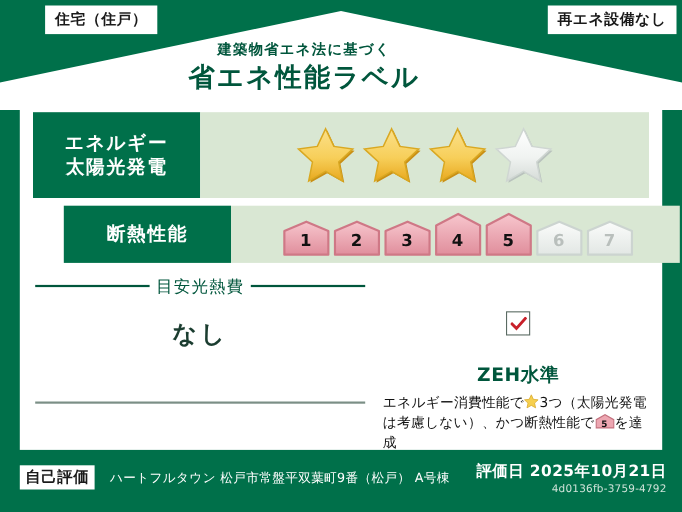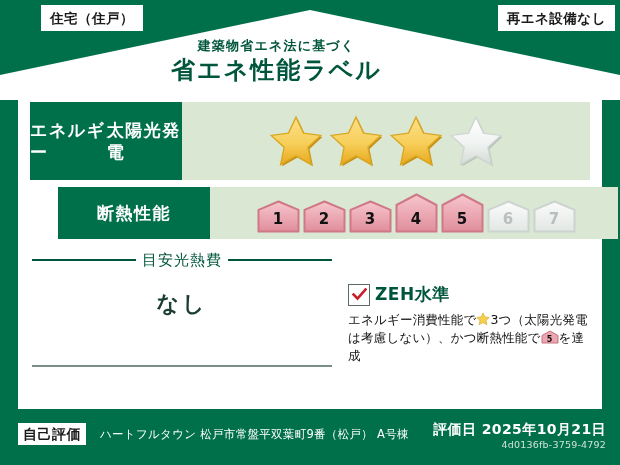--- a/index.html
+++ b/index.html
@@ -52,21 +52,21 @@
   }
 
   
   .perf-row{
     position:absolute;left:12px;height:78px;display:flex;align-items:stretch;
   }
   .perf-row.r1{top:9px;}
   .perf-row.r2{top:94px;height:52px;padding-left:28px;}
   .perf-key{
     width:152px;background:#00704a;color:#ffffff;
-    display:flex;flex-direction:row;align-items:center;justify-content:center;
+    display:flex;flex-direction:column;align-items:center;justify-content:center;
     font-weight:bold;font-size:17px;letter-spacing:1.5px;line-height:22px;
   }
   .perf-key.one-line{font-size:17px;}
   .perf-val{
     width:408px;background:#d9e7d3;
     display:flex;align-items:center;justify-content:center;
   }
 
   
   .stars{display:flex;align-items:center;gap:4px;}
@@ -94,21 +94,21 @@
   .cost-value{
     position:absolute;left:14px;top:196px;width:300px;text-align:center;
     color:#1b3d30;font-weight:bold;font-size:22px;letter-spacing:3px;
   }
   .cost-bottom-rule{
     position:absolute;left:14px;top:272px;width:300px;height:2px;background:#7b8f86;
   }
 
   
   .zeh{position:absolute;left:330px;top:190px;width:246px;}
-  .zeh-head{display:flex;align-items:center;gap:5px;}
+  .zeh-head{display:flex;align-items:center;gap:24px;flex-direction:column;}
   .check-box{
     width:20px;height:20px;border:1.6px solid #5a6b63;background:#ffffff;
     display:flex;align-items:center;justify-content:center;flex:0 0 auto;
   }
   .check-box svg{display:block;}
   .zeh-title{color:#00563c;font-weight:bold;font-size:17px;letter-spacing:0.5px;}
   .zeh-desc{
     margin-top:5px;color:#111111;font-size:12.5px;line-height:18px;
     letter-spacing:0.2px;
   }

